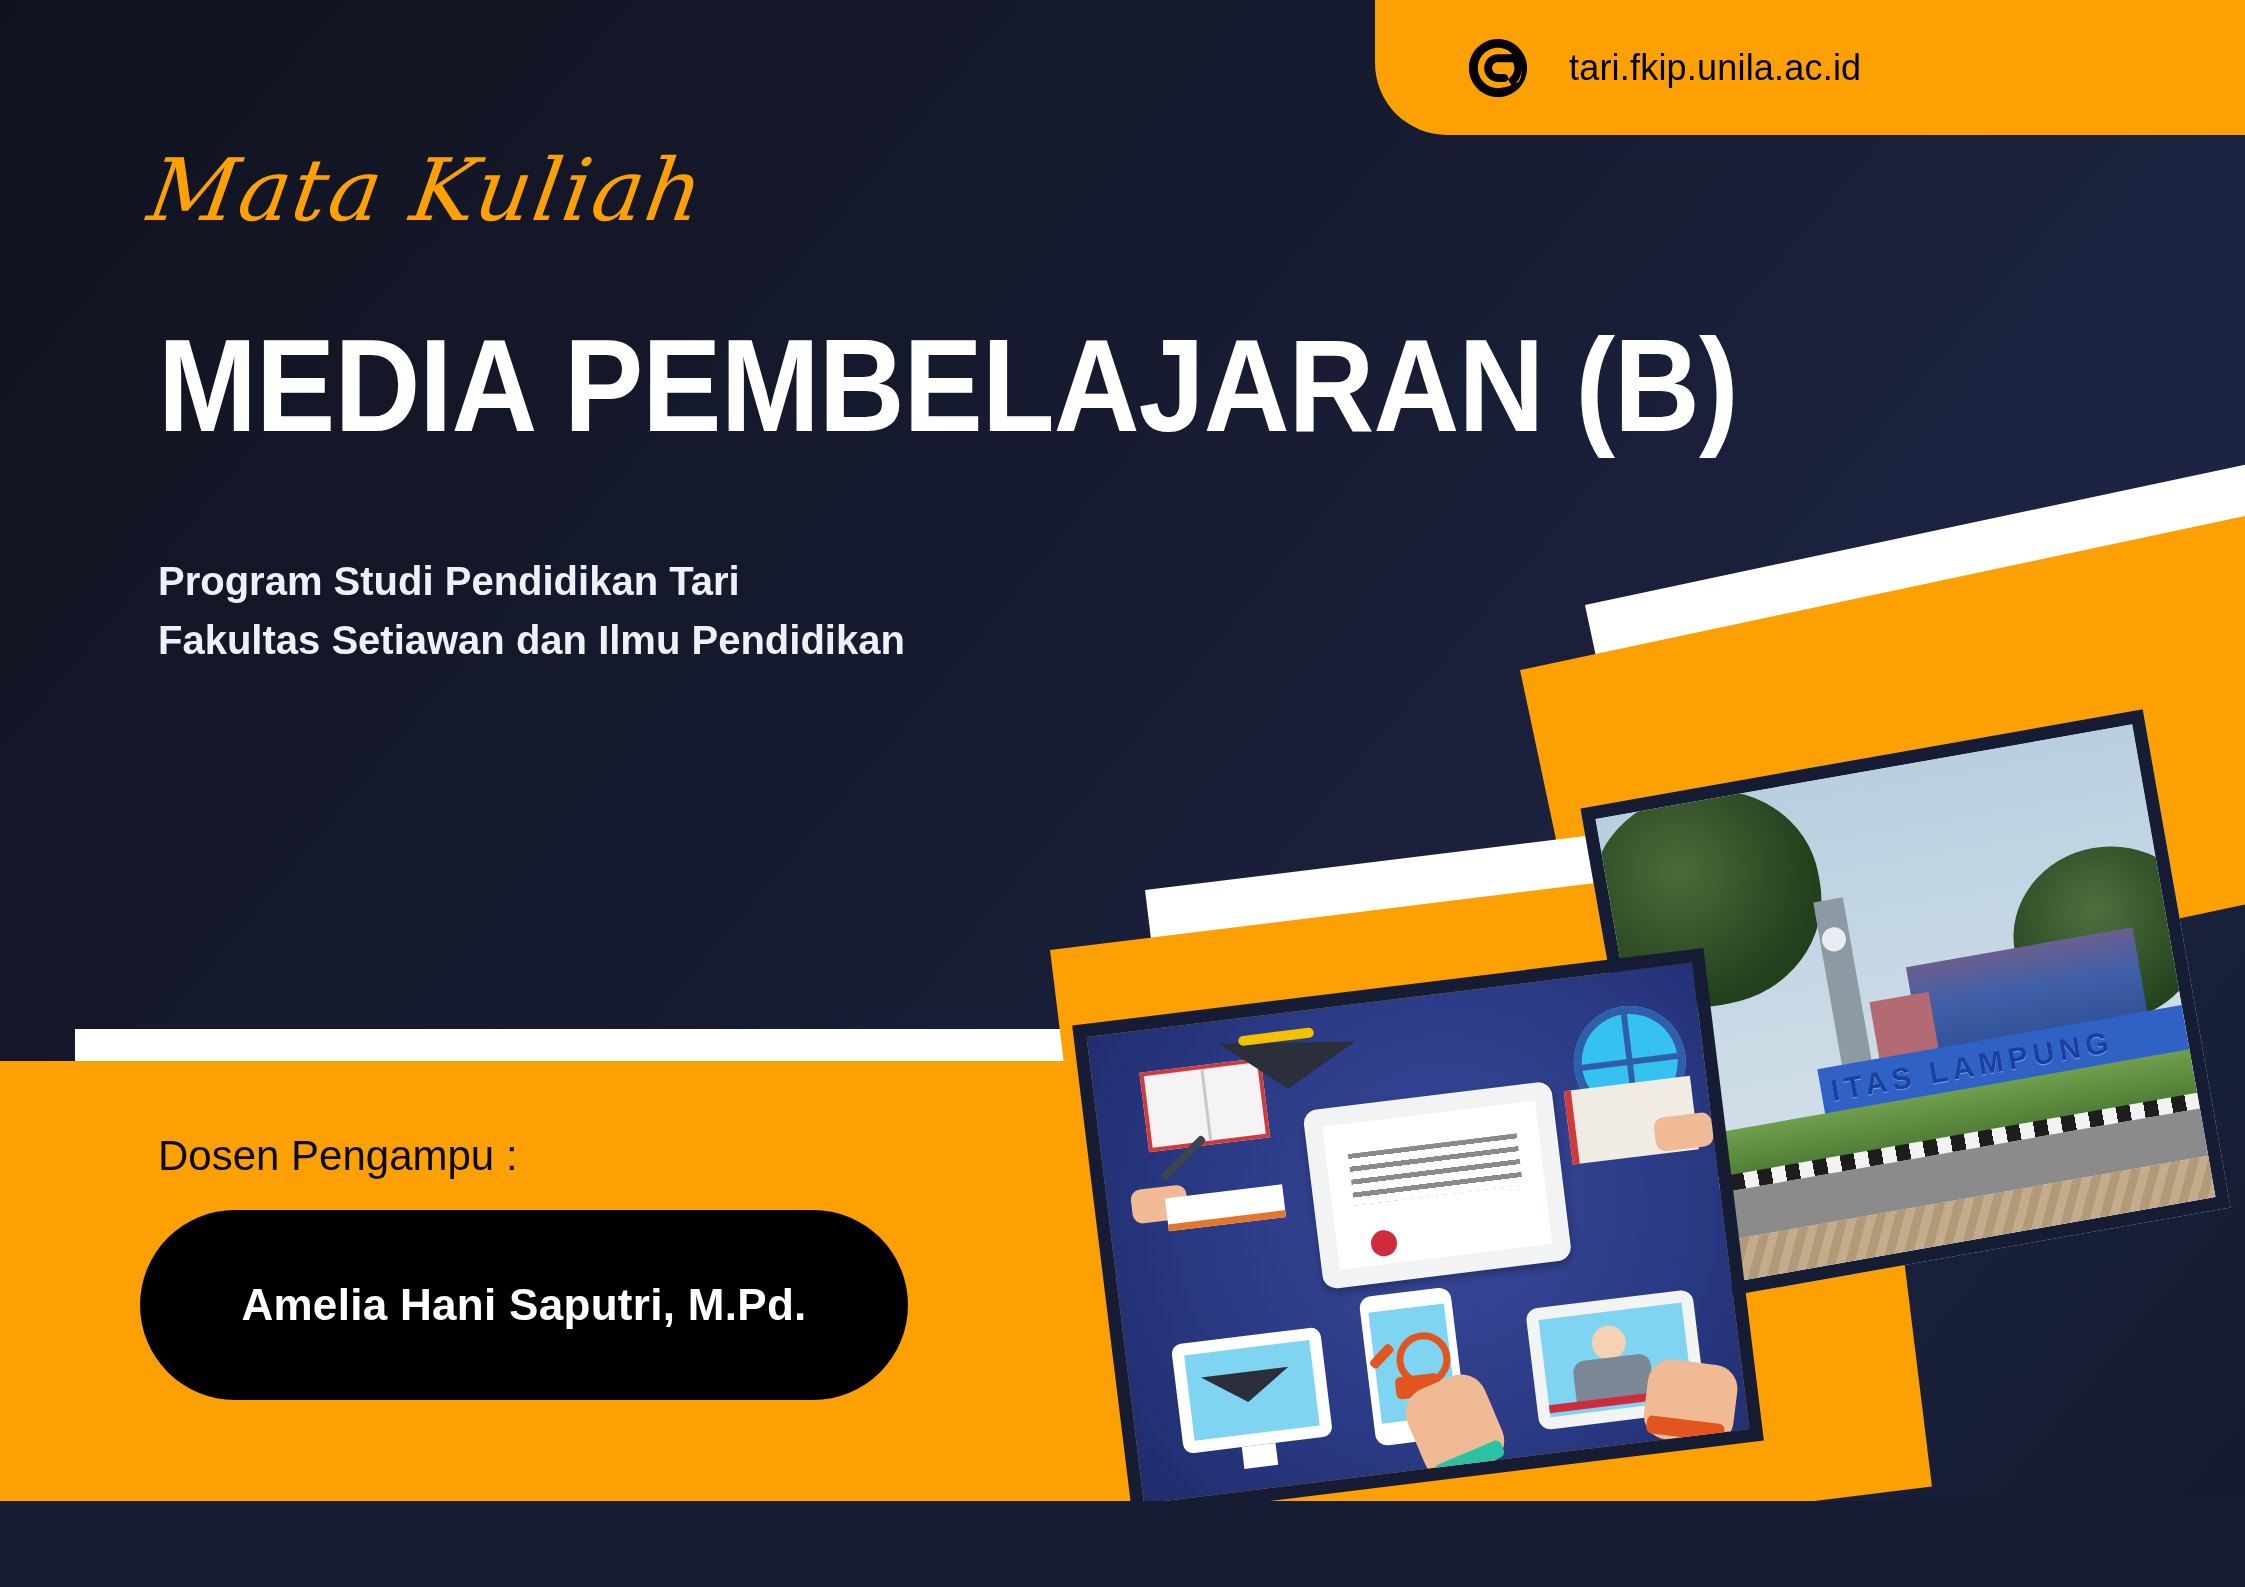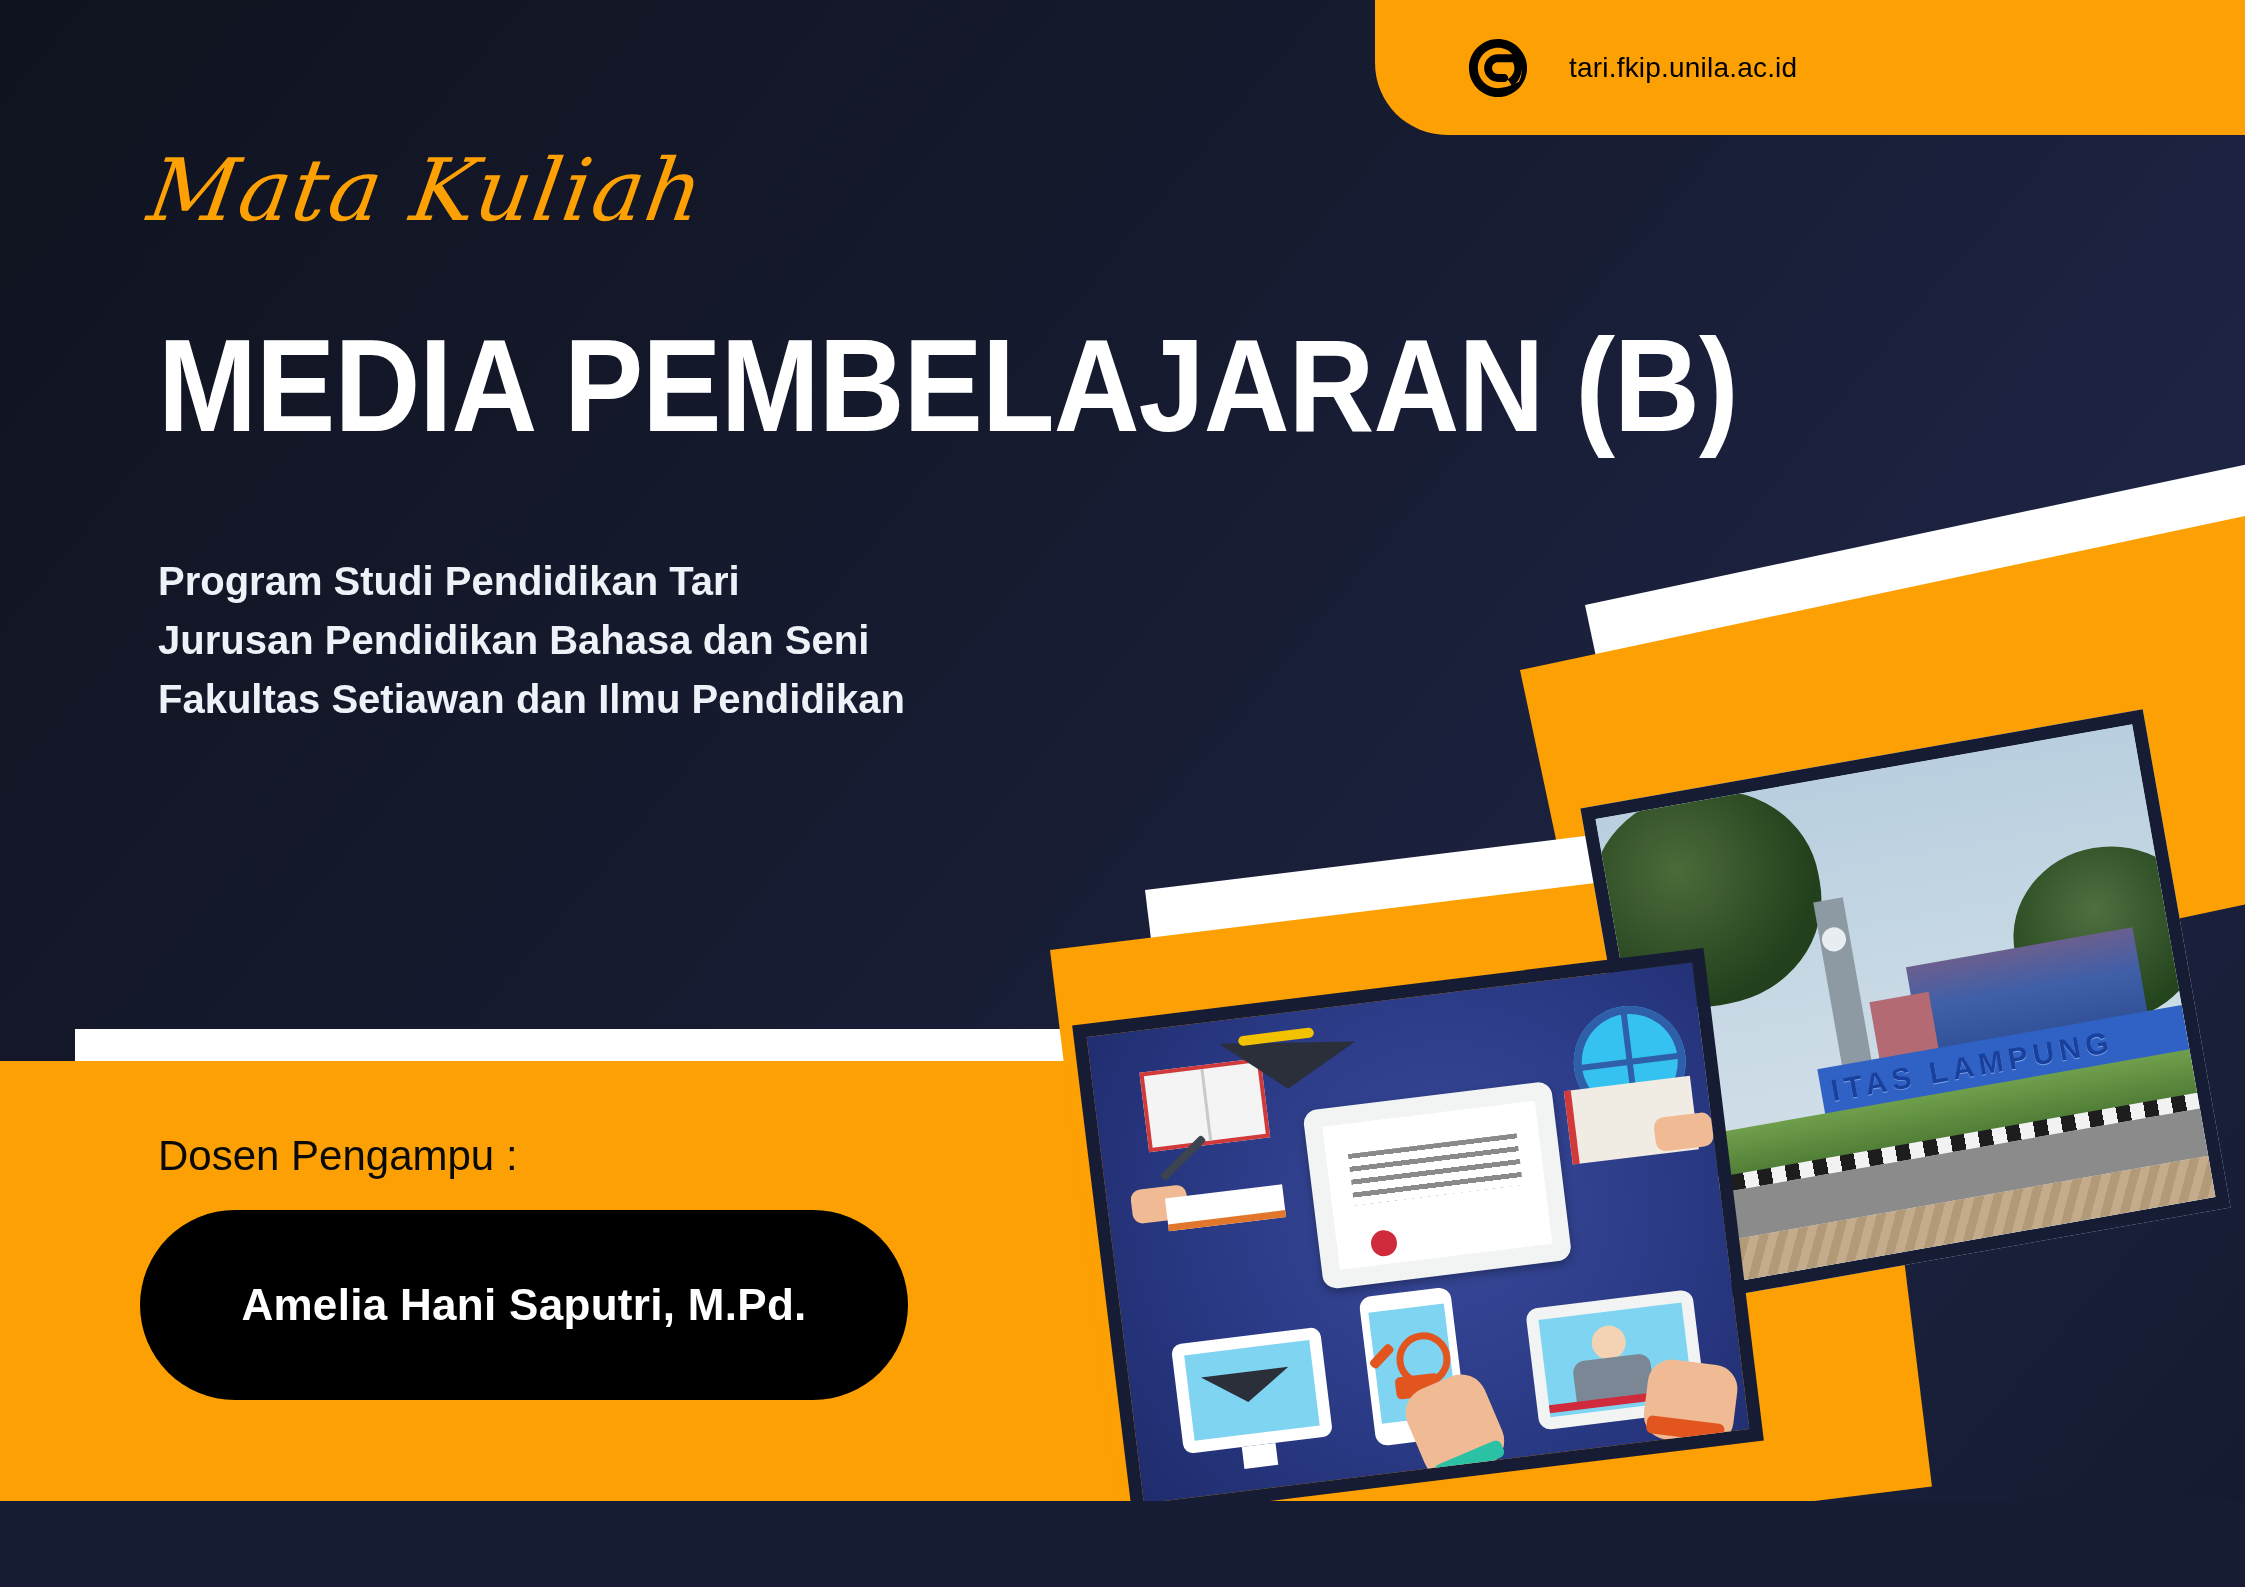--- a/index.html
+++ b/index.html
@@ -15,21 +15,21 @@
   
   .header-bar{
     position:absolute; top:0; left:1375px; width:870px; height:135px;
     background:#FCA003;
     border-bottom-left-radius:72px;
     display:flex; align-items:center; padding-left:90px; box-sizing:border-box;
     gap:38px;
   }
   .brand-logo{ width:66px; height:66px; flex:none; }
   .site-url{
-    font-size:28px; color:#000; letter-spacing:.2px; white-space:nowrap;
+    font-size:36px; color:#000; letter-spacing:.2px; white-space:nowrap;
     font-family:"Liberation Sans",sans-serif;
   }
 
   
   .eyebrow{
     position:absolute; left:150px; top:140px;
     font-family:"DejaVu Serif",serif;
     font-style:italic; font-size:86px; color:#FCA003;
     letter-spacing:2px; transform:skewX(-9deg);
   }
@@ -192,21 +192,20 @@
     </svg>
     <span class="site-url">tari.fkip.unila.ac.id</span>
   </div>
 
   <div class="eyebrow">Mata Kuliah</div>
 
   <div class="main-title">MEDIA PEMBELAJARAN (B)</div>
 
   <div class="prog-lines">
     <div>Program Studi Pendidikan Tari</div>
-    <div>Jurusan Pendidikan Bahasa dan Seni</div>
     <div>Fakultas Setiawan dan Ilmu Pendidikan</div>
   </div>
 
 
   <div class="white-strip"></div>
   <div class="orange-panel"></div>
   <div class="dosen-label">Dosen Pengampu :</div>
   <div class="dosen-pill">
     <div>Amelia Hani Saputri, M.Pd.</div>
   </div>

